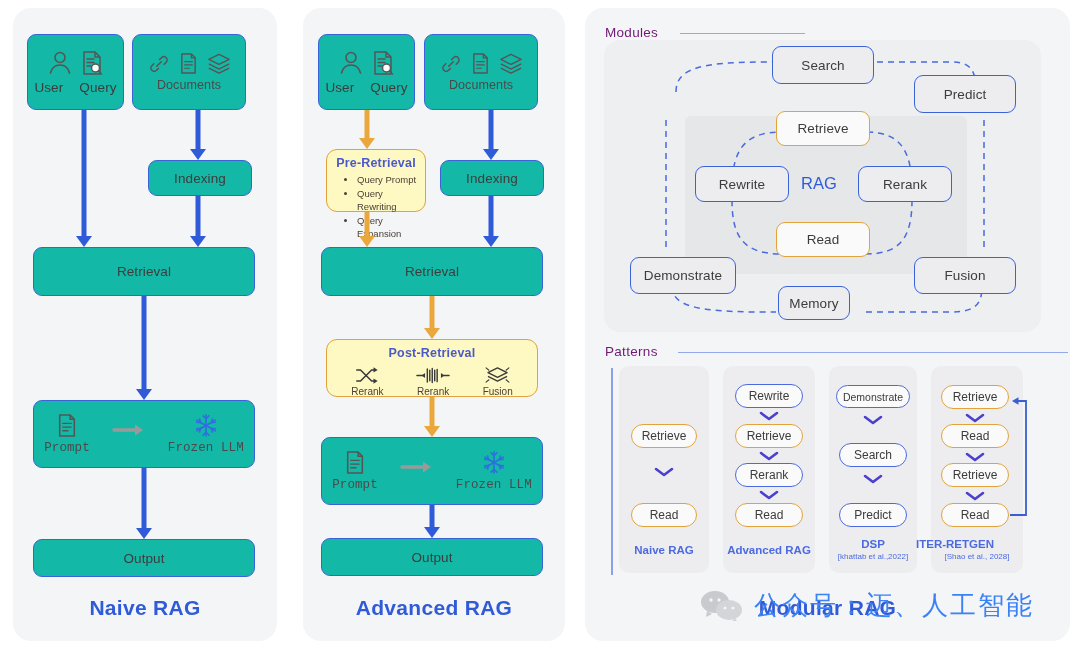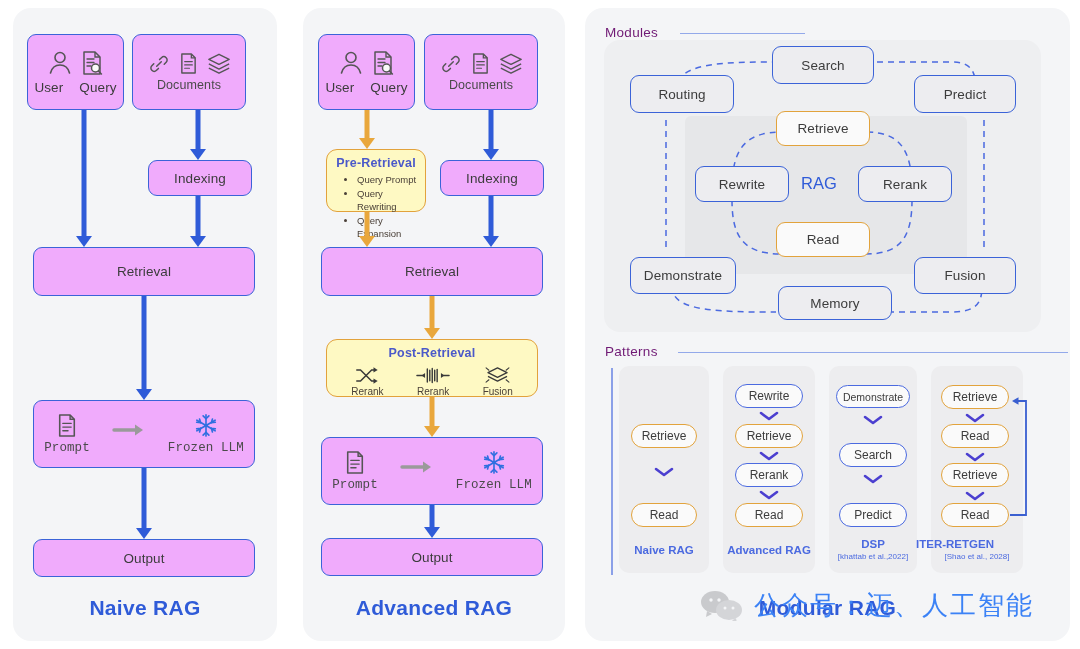--- a/index.html
+++ b/index.html
@@ -10,21 +10,21 @@
 
   
   .panel{position:absolute;background:#f4f5f7;border-radius:18px;}
   #panel-naive{left:13px;top:8px;width:264px;height:633px;}
   #panel-advanced{left:303px;top:8px;width:262px;height:633px;}
   #panel-modular{left:585px;top:8px;width:485px;height:633px;}
 
   
   .node{position:absolute;box-sizing:border-box;display:flex;
         align-items:center;justify-content:center;
-        background:#f0abfc;border:1.6px solid #3b63d8;border-radius:9px;
+        background:#14b8a6;border:1.6px solid #3b63d8;border-radius:9px;
         color:#3c3c3c;font-size:13.5px;letter-spacing:.1px;}
   .node.amber{border-color:#e2a33c;background:#fafafa;}
   .node.soft{background:#ededf0;}
   .node.stack{flex-direction:column;justify-content:center;}
 
   
   .arrow{position:absolute;}
   .arrow .shaft{position:absolute;left:50%;transform:translateX(-50%);
                 width:5px;background:#2f5bd8;}
   .arrow .head{position:absolute;left:50%;bottom:0;transform:translateX(-50%);
@@ -390,23 +390,20 @@
       <path d="M128 150 C128 110, 140 92, 178 92 L186 92"></path>
       <path d="M252 92 L262 92 C296 92, 308 110, 308 150"></path>
       <path d="M308 160 C308 198, 296 214, 262 214 L252 214"></path>
       <path d="M186 214 L178 214 C140 214, 128 198, 128 160"></path>
     </g>
   </svg>
 
   <div class="node soft" style="left:772px;top:46px;width:102px;height:38px;">
     <span>Search</span>
   </div>
-  <div class="node soft" style="left:630px;top:75px;width:104px;height:38px;">
-    <span>Routing</span>
-  </div>
   <div class="node soft" style="left:914px;top:75px;width:102px;height:38px;">
     <span>Predict</span>
   </div>
   <div class="node amber" style="left:776px;top:111px;width:94px;height:35px;">
     <span>Retrieve</span>
   </div>
   <div class="node soft" style="left:695px;top:166px;width:94px;height:36px;">
     <span>Rewrite</span>
   </div>
   <div class="ragLabel" style="left:801px;top:174px;">RAG</div>
@@ -415,21 +412,21 @@
   </div>
   <div class="node amber" style="left:776px;top:222px;width:94px;height:35px;">
     <span>Read</span>
   </div>
   <div class="node soft" style="left:630px;top:257px;width:106px;height:37px;">
     <span>Demonstrate</span>
   </div>
   <div class="node soft" style="left:914px;top:257px;width:102px;height:37px;">
     <span>Fusion</span>
   </div>
-  <div class="node soft" style="left:778px;top:286px;width:114px;height:34px;">
+  <div class="node soft" style="left:778px;top:286px;width:72px;height:34px;">
     <span>Memory</span>
   </div>
 
   <div class="grouphead" style="left:605px;top:344px;">Patterns</div>
   <div class="groupline" style="left:678px;top:352px;width:390px;"></div>
   <div class="groupbar" style="left:611px;top:368px;height:207px;"></div>
 
   <div class="pcard" style="left:619px;top:366px;width:90px;height:207px;"></div>
   <div class="pnode amber" style="left:631px;top:424px;width:66px;height:24px;">
     <span>Retrieve</span>

